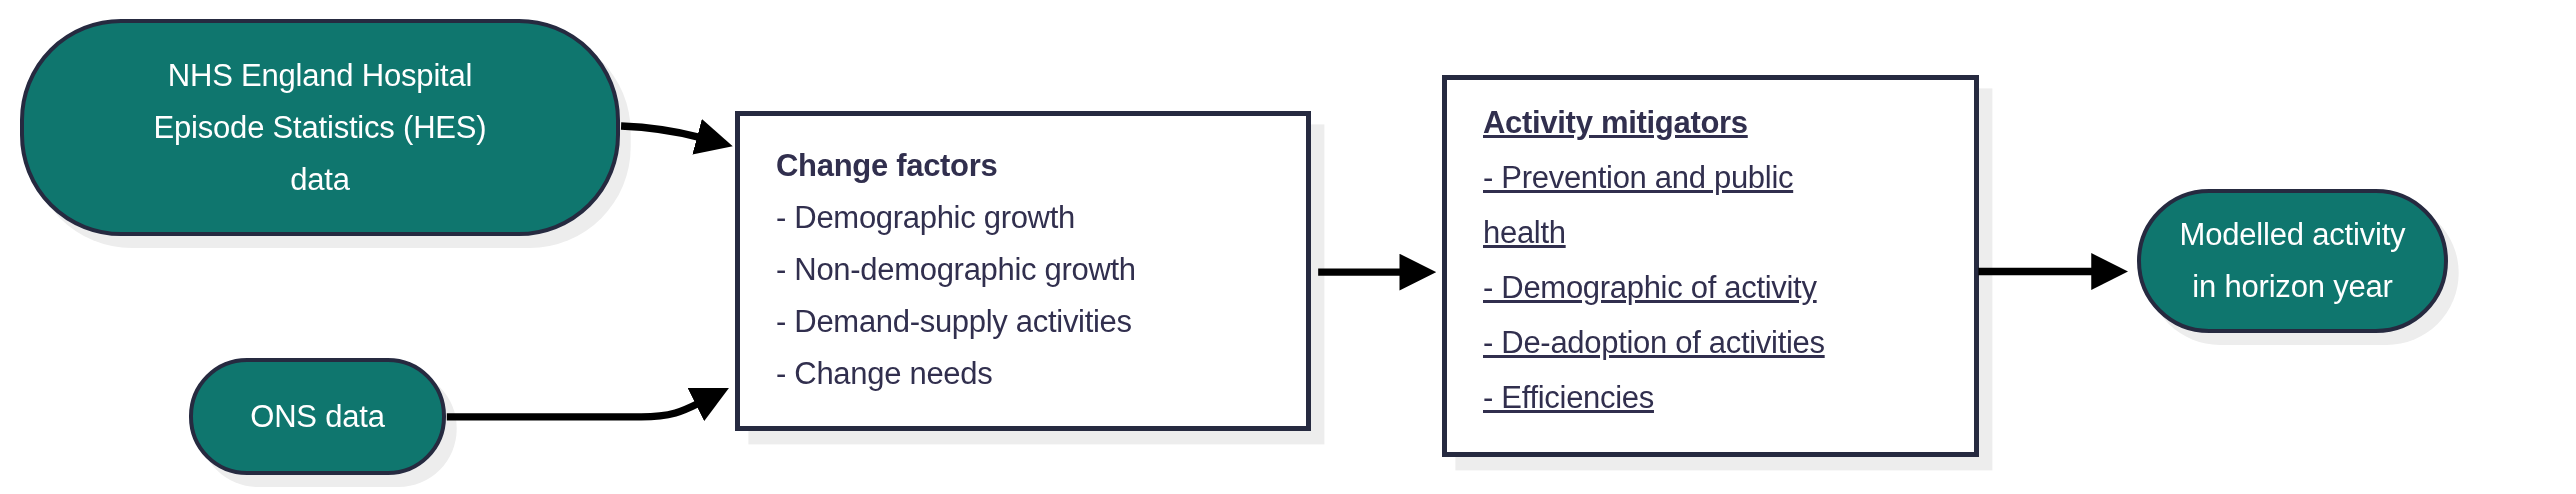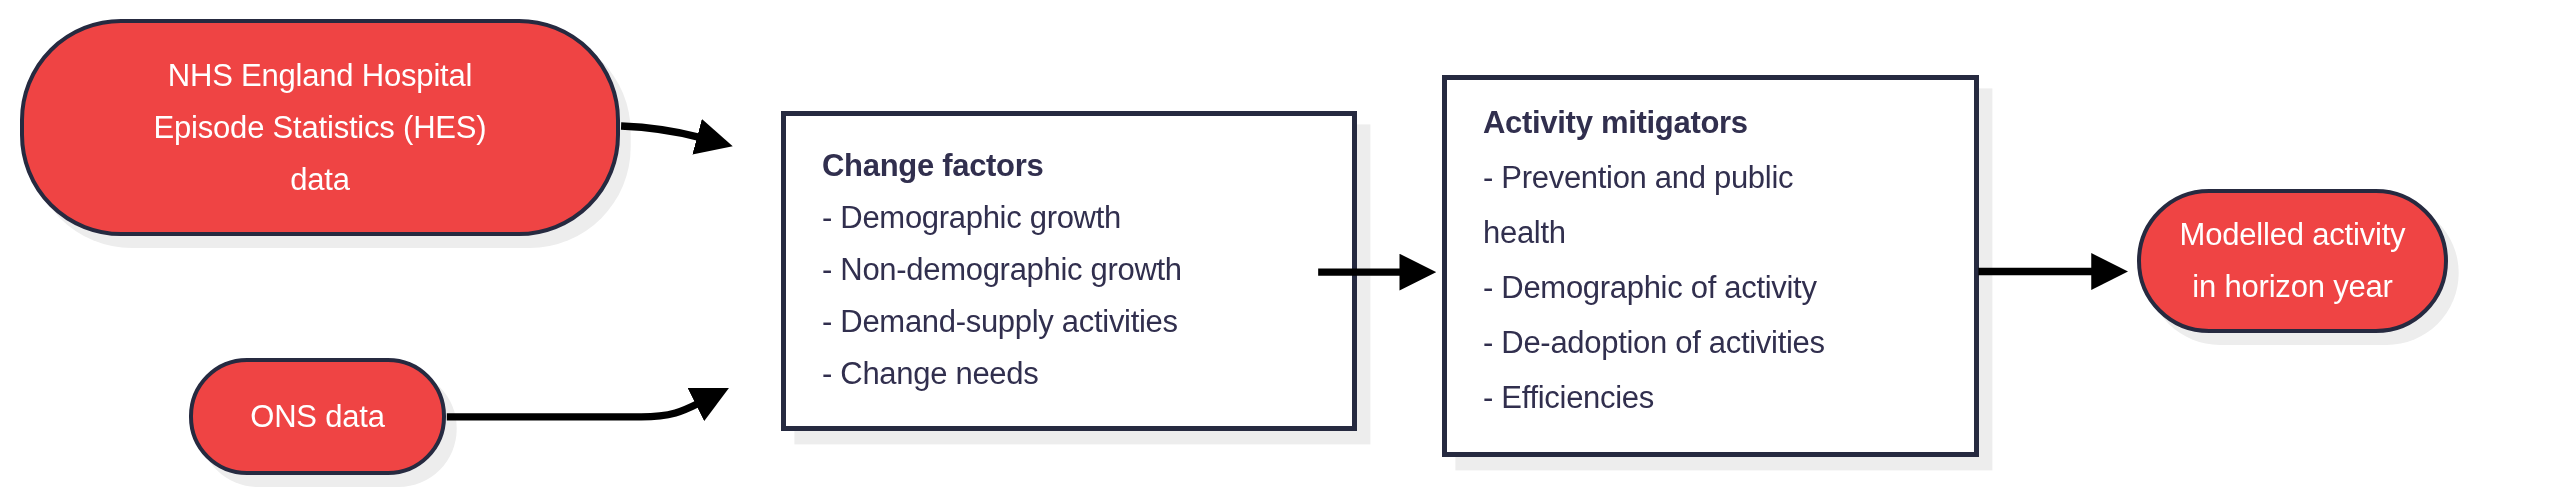--- a/index.html
+++ b/index.html
@@ -16,21 +16,21 @@
     left: 0; top: 0;
     width: 2576px; height: 494px;
     z-index: 3;
   }
   .node {
     position: absolute;
     box-sizing: border-box;
     z-index: 2;
   }
   .pill {
-    background: #ef4444;
+    background: #0f766e;
     border: 4.7px solid #262a40;
     color: #ffffff;
     display: flex;
     flex-direction: column;
     align-items: center;
     justify-content: center;
     text-align: center;
     box-shadow: 10.7px 12px 0 #ededed;
     letter-spacing: -0.2px;
   }
@@ -51,24 +51,24 @@
     font-size: 31px;
   }
   .rect .box-line {
     font-size: 31px;
     white-space: pre-line;
   }
   
   .hes      { left: 20px;   top: 19px;  width: 600px; height: 217px; border-radius: 101px; }
   .ons      { left: 189px;  top: 358px; width: 257px; height: 117px; border-radius: 58px; }
   .modelled { left: 2137px; top: 189px; width: 311px; height: 144px; border-radius: 83px; }
-  .change   { left: 781px; top: 111px; width: 576px; height: 320px; padding: 24px 20px 0 36px; }
+  .change   { left: 735px; top: 111px; width: 576px; height: 320px; padding: 24px 20px 0 36px; }
   .change .box-title, .change .box-line { line-height: 52px; }
   .activity { left: 1442px; top: 75px; width: 537px; height: 382px; padding: 14.8px 20px 0 36px; }
-  .activity .box-title, .activity .box-line { line-height: 55px; }
+  .activity .box-title, .activity .box-line { line-height: 55px; text-decoration: underline; }
 </style>
 </head>
 <body>
 
 <div class="canvas">
 
   <svg class="arrows" viewBox="0 0 3840 737" xmlns="http://www.w3.org/2000/svg" aria-hidden="true">
     <defs>
       <marker id="arrowhead" viewBox="0 0 6 6" markerWidth="5" markerHeight="5" refX="0.4" refY="3" orient="auto" markerUnits="strokeWidth">
         <path d="M0,0 L6,3 L0,6 Z" fill="#000000"></path>

